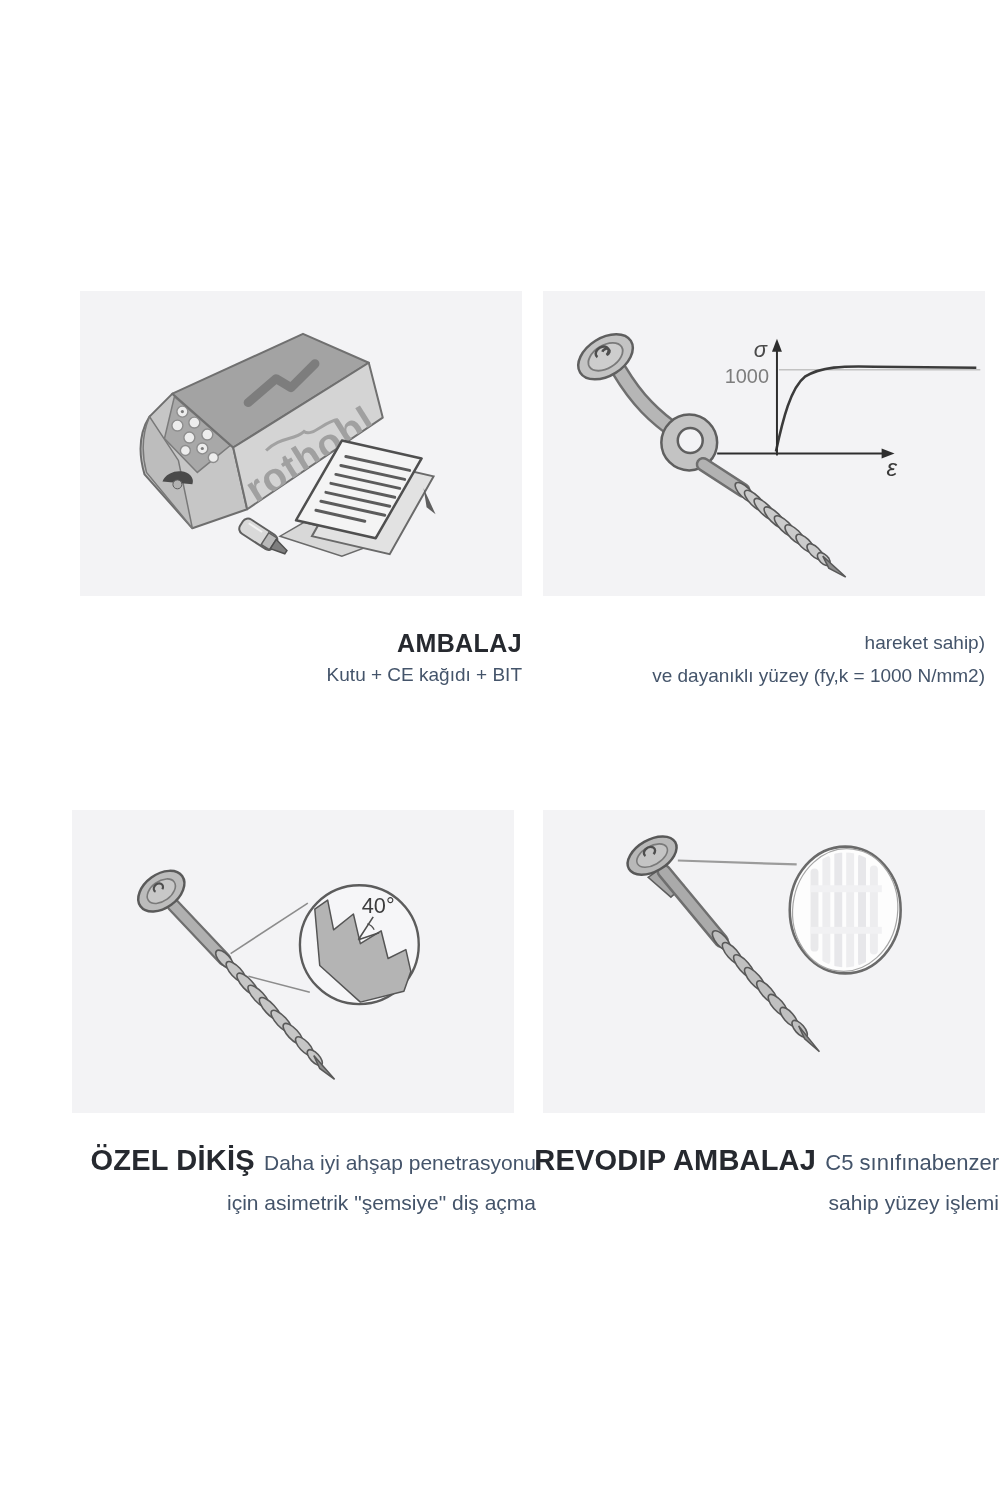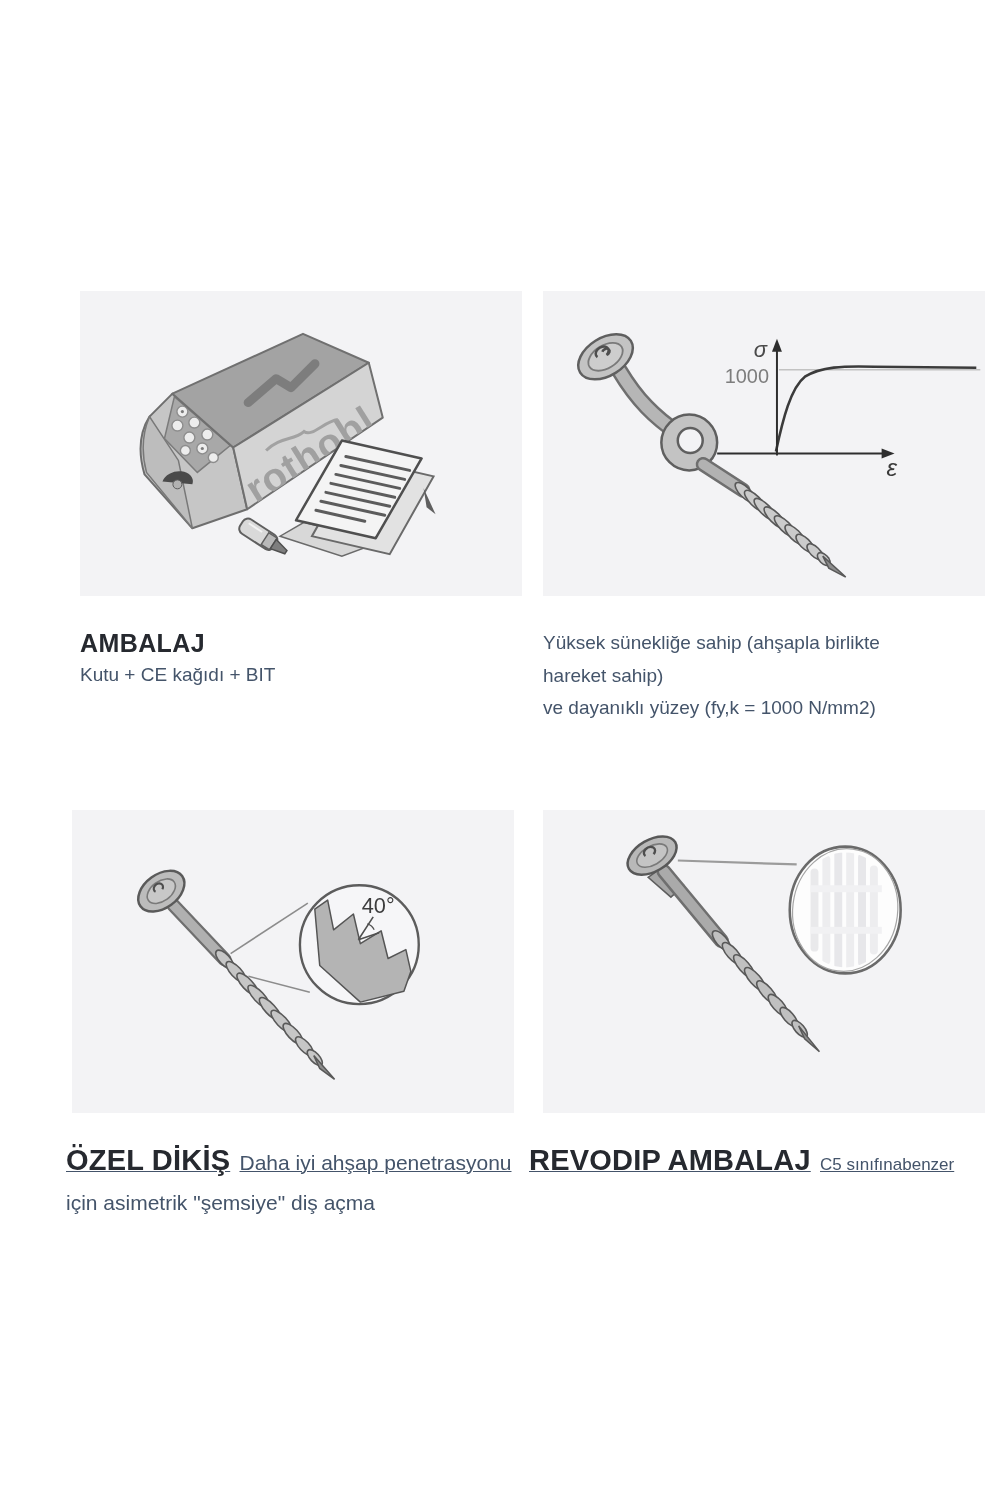--- a/index.html
+++ b/index.html
@@ -1,25 +1,25 @@
 <!DOCTYPE html>
 <html style="--panel-bg: #f3f3f5; --title-color: #26292f; --body-color: #44546a;"><head>
 <meta charset="utf-8">
 <style>
   html,body{margin:0;padding:0;background:#ffffff;}
   body{width:1000px;height:1500px;position:relative;font-family:"Liberation Sans",sans-serif;
        -webkit-font-smoothing:antialiased;}
   .page{position:absolute;inset:0;background:#ffffff;overflow:hidden;}
   .panel{position:absolute;background:var(--panel-bg,#f3f3f5);}
   .panel svg{display:block;width:100%;height:100%;font-family:inherit;}
-  .caption{position:absolute;text-align:left;color:var(--body-color,#44546a);}
+  .caption{position:absolute;text-align:right;color:var(--body-color,#44546a);}
   .cap-title{font-weight:bold;color:var(--title-color,#26292f);font-size:25px;line-height:32px;letter-spacing:.4px;white-space:nowrap;}
   .cap-line{font-size:19px;line-height:32.5px;white-space:nowrap;}
   .row2 .cap-line{font-size:21px;line-height:33px;}
-  .first-line{line-height:42px;white-space:nowrap;text-decoration:underline;}
+  .first-line{line-height:42px;white-space:nowrap;}
   .cap-title-inline{font-weight:bold;color:var(--title-color,#26292f);font-size:29px;letter-spacing:.2px;margin-right:.32em;}
 </style>
 </head>
 <body>
 
 <div class="page">
 
   <div class="panel" style="left:80px;top:291px;width:442px;height:305px">
     <svg viewBox="0 0 442 306">
       <defs>
@@ -214,31 +214,31 @@
       </g>
     </svg>
   </div>
 
   <div class="caption row1" style="left:80px;top:627px;width:442px">
     <div class="cap-title">AMBALAJ</div>
     <div class="cap-line">Kutu + CE kağıdı + BIT</div>
   </div>
 
   <div class="caption row1" style="left:543px;top:627px;width:442px">
-    <div class="cap-line">Yüksek sünekliğe sahip (ahşapla birlikte</div>
     <div class="cap-line">hareket sahip)</div>
     <div class="cap-line">ve dayanıklı yüzey (fy,k = 1000 N/mm2)</div>
   </div>
 
   <div class="caption row2" style="left:66px;top:1139px;width:470px">
     <div class="first-line">
       <span class="cap-title-inline">ÖZEL DİKİŞ</span><span class="cap-line-inline" style="font-size:21px">Daha iyi ahşap penetrasyonu</span>
     </div>
     <div class="cap-line">için asimetrik "şemsiye" diş açma</div>
   </div>
 
   <div class="caption row2" style="left:529px;top:1139px;width:470px">
     <div class="first-line">
-      <span class="cap-title-inline">REVODIP AMBALAJ</span><span class="cap-line-inline" style="font-size:17px">C5 sınıfınabenzer</span>
+      <span class="cap-title-inline">REVODIP AMBALAJ</span><span class="cap-line-inline" style="font-size:22px">C5 sınıfınabenzer</span>
     </div>
+    <div class="cap-line">sahip yüzey işlemi</div>
   </div>
 
 </div>
 
 </body></html>

